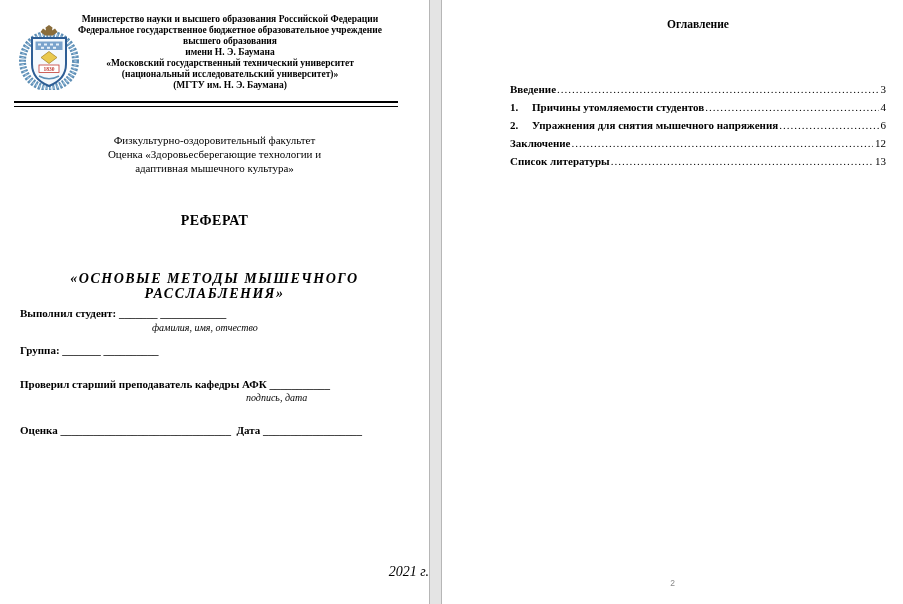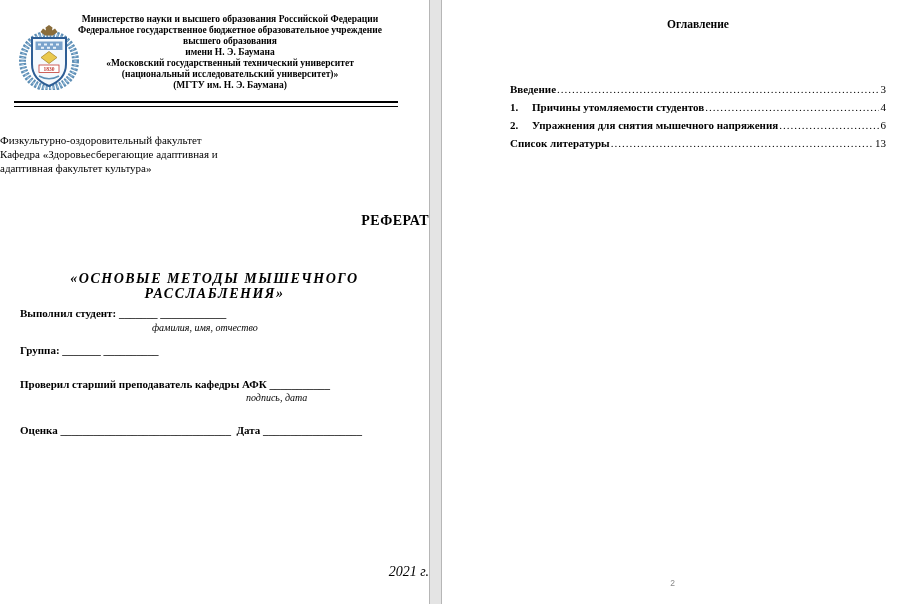--- a/index.html
+++ b/index.html
@@ -11,24 +11,24 @@
   .page-left  { left:0;   width:430px; border-right:1px solid #b6b6b6; }
   .page-right { left:441px; width:462px; border-left:1px solid #b6b6b6; }
 
   
   .hdr-text { position:absolute; top:14px; left:52px; width:356px; text-align:center;
               font-weight:bold; font-size:9.5px; line-height:11px; }
   .logo { position:absolute; top:24px; left:18px; width:62px; height:66px; }
   .rule-double { position:absolute; top:101px; left:14px; width:384px; height:6px;
                  border-top:2.5px solid #000; border-bottom:1.5px solid #000; }
 
-  .faculty { position:absolute; top:134px; left:0; width:100%; text-align:left;
+  .faculty { position:absolute; top:134px; left:0; width:100%; text-align:center;
              font-size:11px; line-height:13.8px; }
 
-  .doc-type { position:absolute; top:213px; left:0; width:100%; text-align:right;
+  .doc-type { position:absolute; top:213px; left:0; width:100%; text-align:center;
               font-size:14px; font-weight:bold; letter-spacing:0.5px; }
   .doc-title { position:absolute; top:247px; left:0; width:100%; text-align:center;
                font-size:14px; font-weight:bold; font-style:italic; letter-spacing:1.5px;
                line-height:15px;margin-top:24px; }
 
   .field { position:absolute; left:20px; font-size:11px; white-space:pre; font-weight:bold; }
   .f-student { top:307px; }
   .f-group   { top:344px; }
   .f-checked { top:378px; }
   .f-grade   { top:424px; }
@@ -88,22 +88,22 @@
       <div>имени Н. Э. Баумана</div>
       <div>«Московский государственный технический университет</div>
       <div>(национальный исследовательский университет)»</div>
       <div>(МГТУ им. Н. Э. Баумана)</div>
     </div>
 
     <div class="rule-double"></div>
 
     <div class="faculty">
       <div>Физкультурно-оздоровительный факультет</div>
-      <div>Кафедра «Здоровьесберегающие адаптивная и</div>
-      <div>адаптивная факультет культура»</div>
+      <div>Оценка «Здоровьесберегающие технологии и</div>
+      <div>адаптивная мышечного культура»</div>
     </div>
 
     <div class="doc-type">РЕФЕРАТ</div>
 
     <div class="doc-title">
       <div>«ОСНОВЫЕ МЕТОДЫ МЫШЕЧНОГО</div>
       <div>РАССЛАБЛЕНИЯ»</div>
     </div>
 
     <div class="field f-student">Выполнил студент: _______ ____________</div>
@@ -137,20 +137,26 @@
         <span class="toc-page-num">4</span>
       </div>
 
       <div class="toc-row">
         <span class="toc-num">2.</span>
         <span class="toc-label">Упражнения для снятия мышечного напряжения</span>
         <span class="toc-leader"></span>
         <span class="toc-page-num">6</span>
       </div>
 
+      <div class="toc-row">
+
+        <span class="toc-label">Заключение</span>
+        <span class="toc-leader"></span>
+        <span class="toc-page-num">12</span>
+      </div>
 
       <div class="toc-row">
 
         <span class="toc-label">Список литературы</span>
         <span class="toc-leader"></span>
         <span class="toc-page-num">13</span>
       </div>
     </div>
 
     <div class="folio">2</div>

